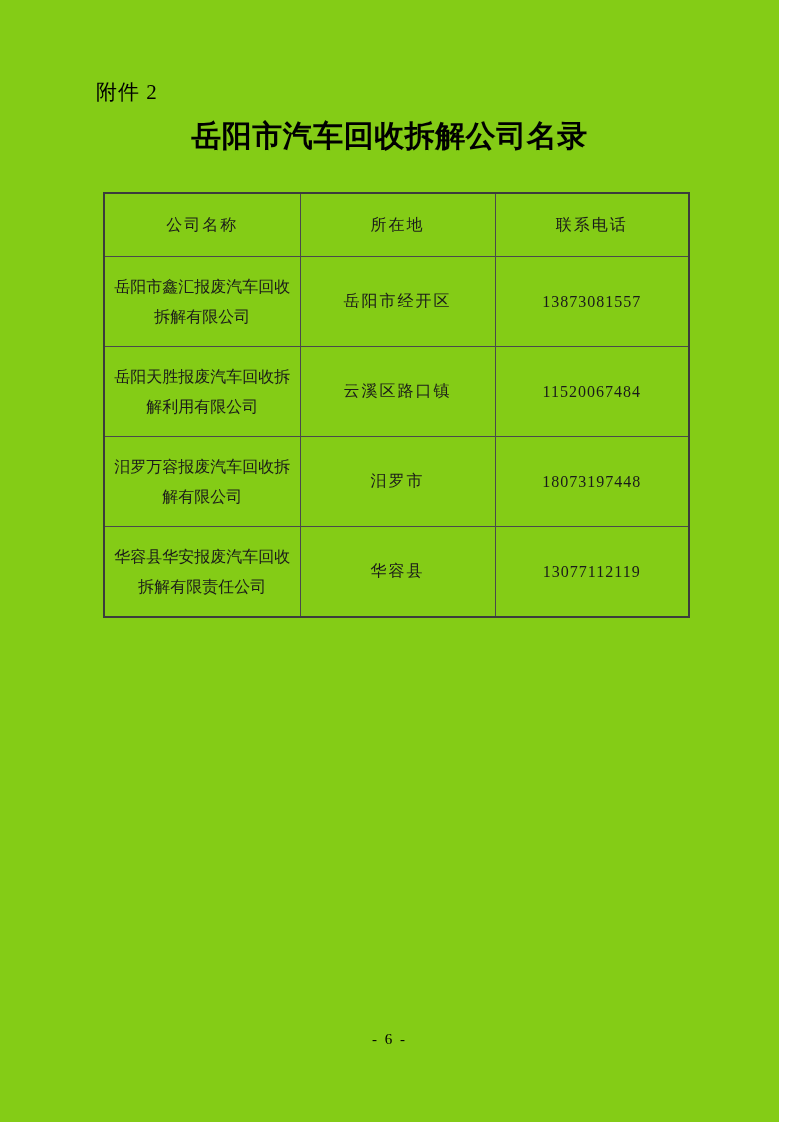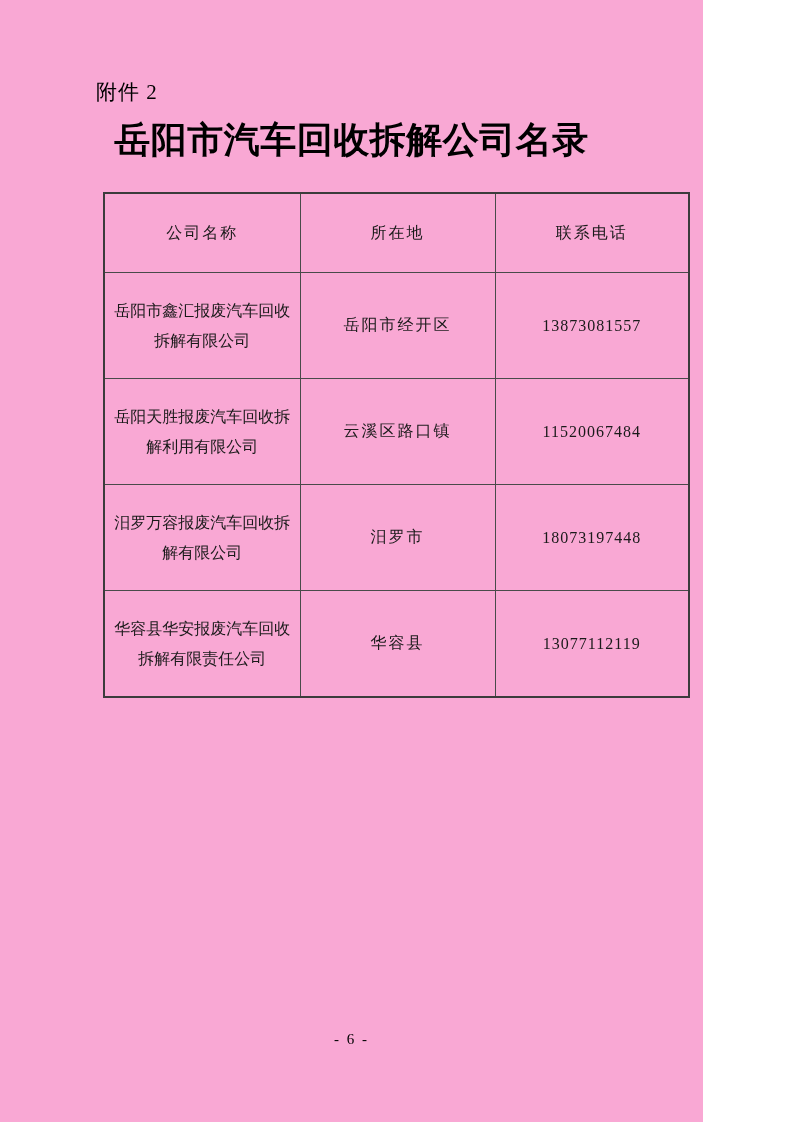--- a/index.html
+++ b/index.html
@@ -2,60 +2,60 @@
 <html><head>
 <meta charset="utf-8">
 <style>
   html, body {
     margin: 0;
     padding: 0;
     background: #ffffff;
   }
   .page {
     position: relative;
-    width: 703px;
+    width: 779px;
     height: 1122px;
-    background: #f9a8d4;
+    background: #84cc16;
     color: #000000;
     font-family: "Liberation Serif", "DejaVu Serif", serif;
     overflow: hidden;
   }
   .attachment-label {
     position: absolute;
     left: 96px;
     top: 78px;
     font-size: 21px;
     letter-spacing: 1px;
   }
   .doc-title {
     position: absolute;
     left: 0;
     top: 116px;
     width: 100%;
     text-align: center;
-    font-size: 36px;
+    font-size: 30px;
     font-weight: bold;
     letter-spacing: 0.5px;
   }
   table.directory {
     position: absolute;
     left: 103px;
     top: 192px;
     width: 585px;
     border-collapse: collapse;
     table-layout: fixed;
     border: 2px solid #3c3c3c;
   }
   table.directory th,
   table.directory td {
     border: 1px solid #4a4a4a;
     text-align: center;
     vertical-align: middle;
     font-weight: normal;
-    padding: 16px 9px;
+    padding: 8px 9px;
     font-size: 16px;
     color: #1a1a1a;
   }
   table.directory th {
     height: 46px;
     letter-spacing: 2px;
   }
   table.directory td {
     height: 73px;
   }

